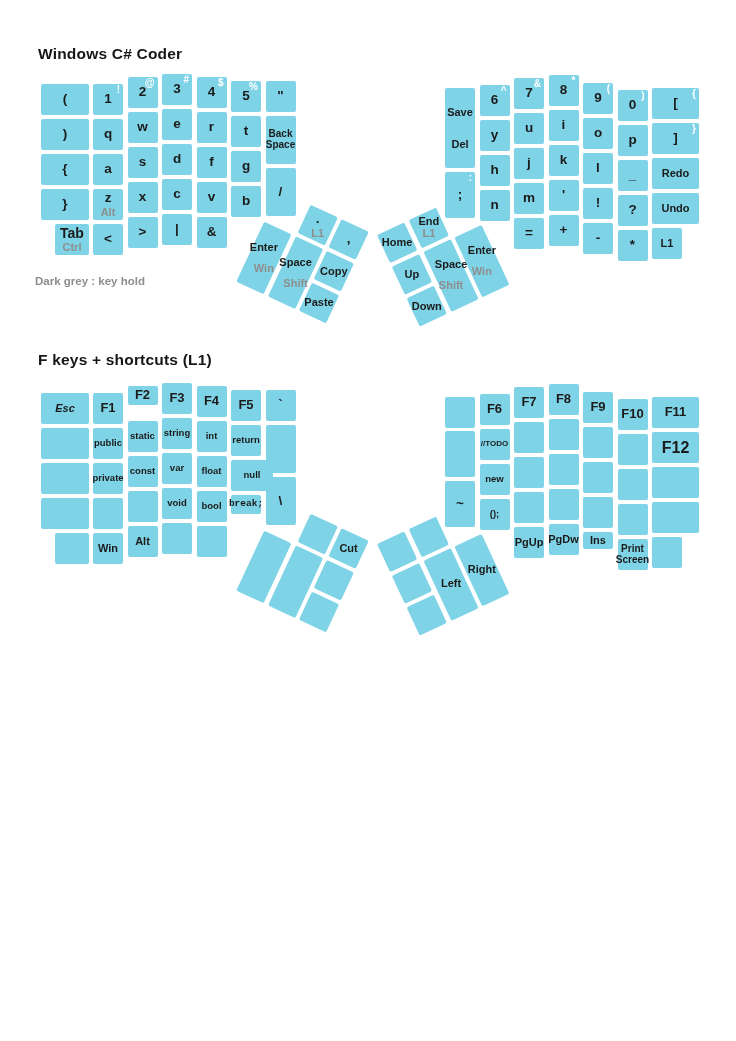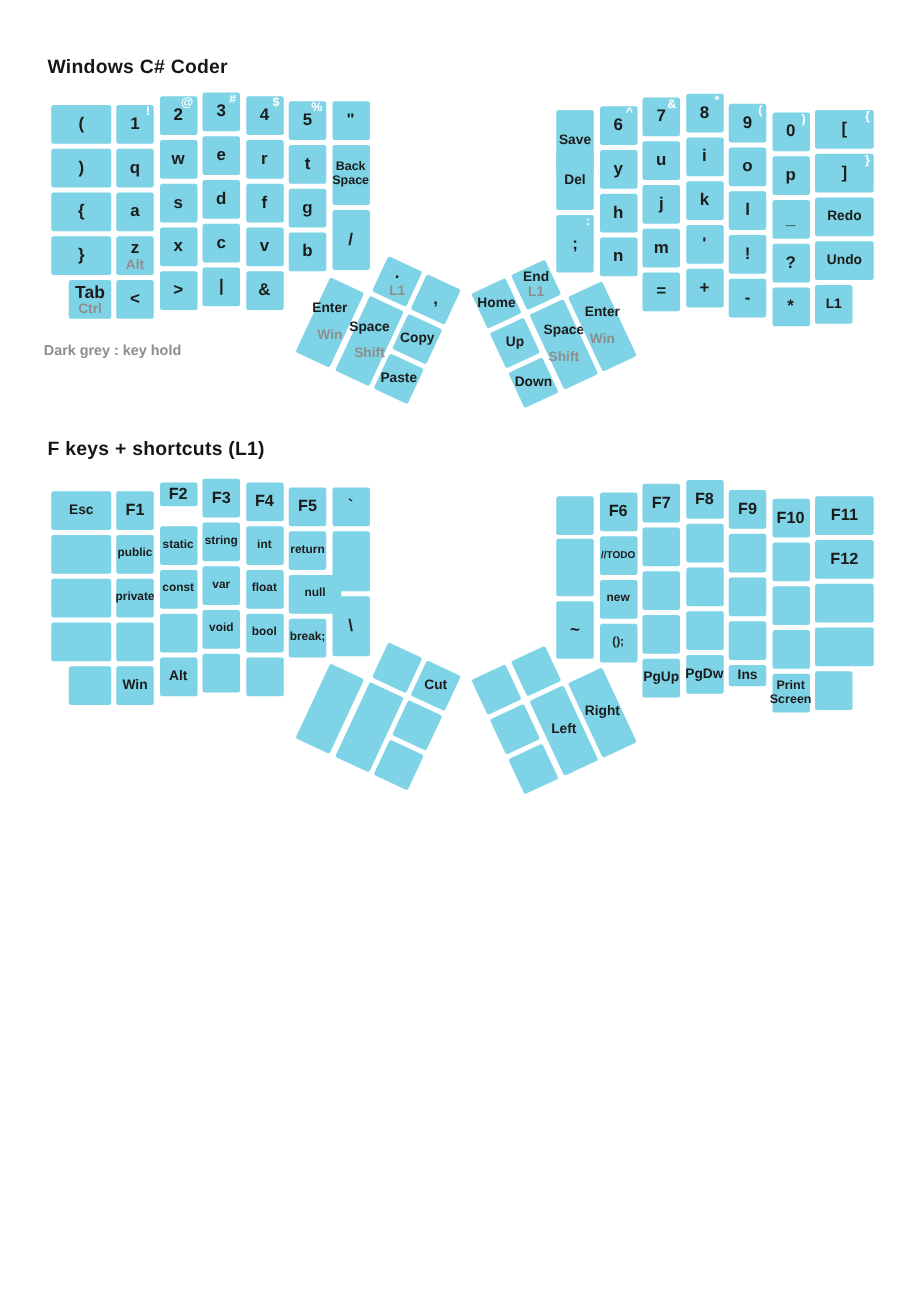--- a/index.html
+++ b/index.html
@@ -447,21 +447,21 @@
             <div class="khold">Win</div>
           </div>
         </div>
       </div>
     </div>
   <div class="legend">Dark grey : key hold</div>
   <h1 class="section-title" style="top:351px">F keys + shortcuts (L1)</h1>
   <div class="board" id="board1" style="top: 309px;">
       <div class="key" style="left: 41px; top: 84px; width: 48px; height: 31px;">
         <div class="kin">
-          <div class="klabel" style="font-size: 11px;">Esc</div>
+          <div class="klabel" style="font-size: 11px; font-style: italic;">Esc</div>
         </div>
       </div>
       <div class="key" style="left: 93px; top: 84px; width: 30px; height: 31px;">
         <div class="kin">
           <div class="klabel" style="font-size: 13px;">F1</div>
         </div>
       </div>
       <div class="key" style="left: 127.5px; top: 77px; width: 30px; height: 19px;">
         <div class="kin">
           <div class="klabel" style="font-size: 13px;">F2</div>
@@ -563,21 +563,21 @@
       <div class="key" style="left: 162px; top: 179px; width: 30px; height: 31px;">
         <div class="kin">
           <div class="klabel" style="font-size: 9.5px;">void</div>
         </div>
       </div>
       <div class="key" style="left: 196.5px; top: 182px; width: 30px; height: 31px;">
         <div class="kin">
           <div class="klabel" style="font-size: 9.5px;">bool</div>
         </div>
       </div>
-      <div class="key" style="left: 231px; top: 186px; width: 30px; height: 31px;">
+      <div class="key" style="left: 231px; top: 186px; width: 30px; height: 19px; font-family: Liberation Mono, monospace;">
         <div class="kin">
           <div class="klabel" style="font-size: 9.5px;">break;</div>
         </div>
       </div>
       <div class="key" style="left: 55px; top: 224px; width: 34px; height: 31px;">
         <div class="kin"></div>
       </div>
       <div class="key" style="left: 93px; top: 224px; width: 30px; height: 31px;">
         <div class="kin">
           <div class="klabel" style="font-size: 11px;">Win</div>
@@ -642,21 +642,21 @@
         <div class="kin"></div>
       </div>
       <div class="key" style="left: 583px; top: 118px; width: 30px; height: 31px;">
         <div class="kin"></div>
       </div>
       <div class="key" style="left: 617.5px; top: 125px; width: 30px; height: 31px;">
         <div class="kin"></div>
       </div>
       <div class="key" style="left: 652px; top: 123px; width: 47px; height: 31px;">
         <div class="kin">
-          <div class="klabel" style="font-size: 13px;">F12</div>
+          <div class="klabel" style="font-size: 16px;">F12</div>
         </div>
       </div>
       <div class="key" style="left: 445px; top: 172px; width: 30px; height: 46px;">
         <div class="kin">
           <div class="klabel" style="font-size: 13.5px;">~</div>
         </div>
       </div>
       <div class="key" style="left: 479.5px; top: 155px; width: 30px; height: 31px;">
         <div class="kin">
           <div class="klabel" style="font-size: 9.5px;">new</div>

